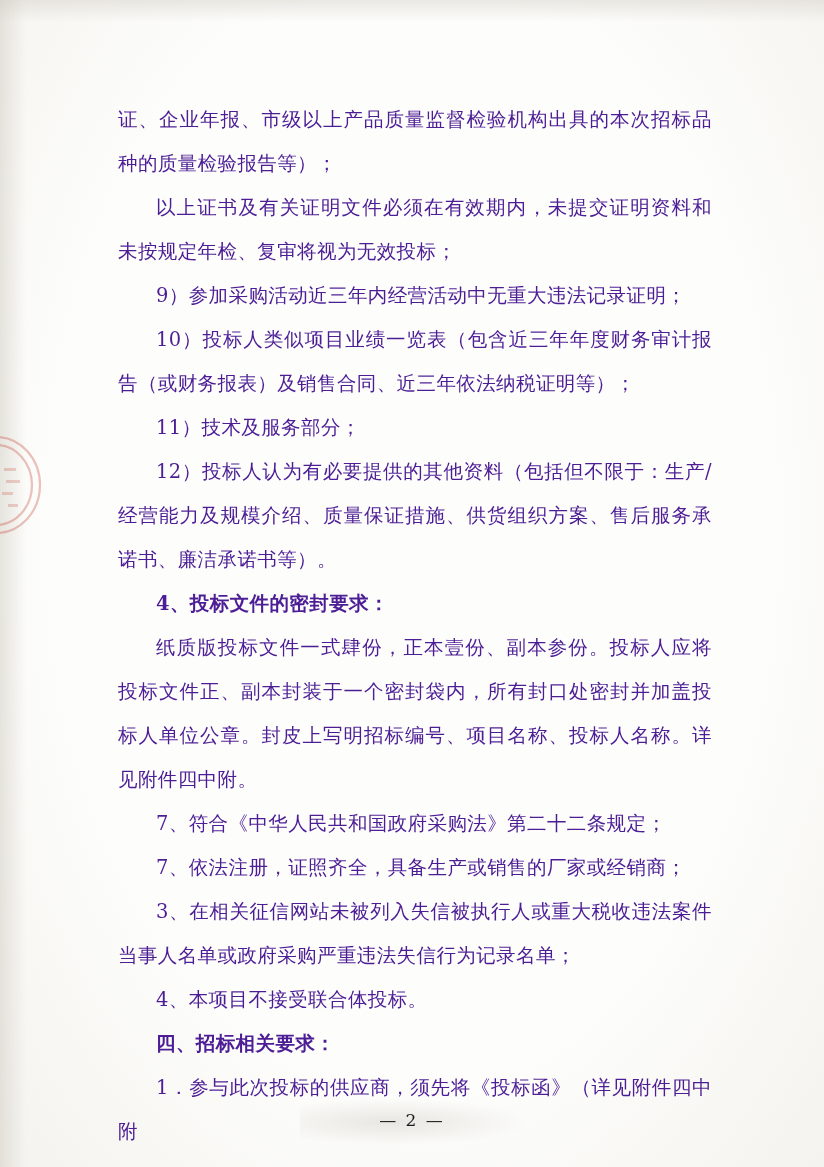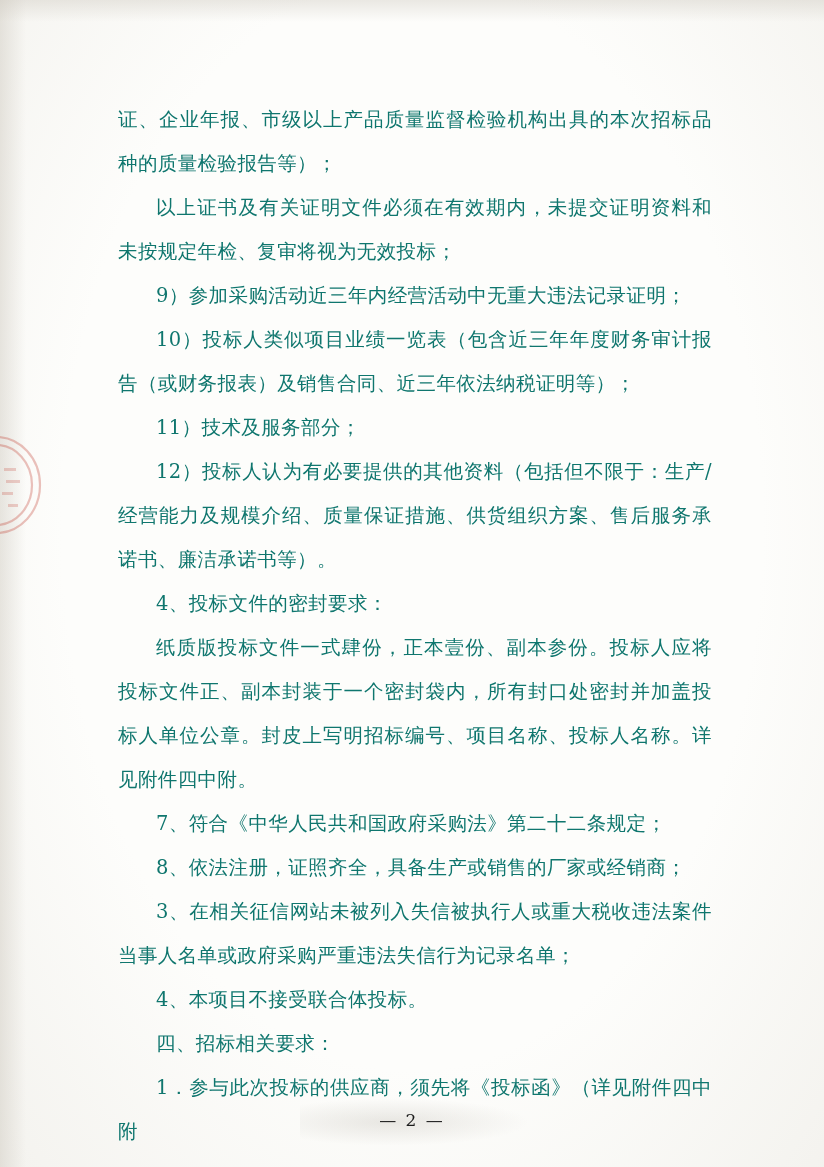--- a/index.html
+++ b/index.html
@@ -28,30 +28,30 @@
   .content {
     position: absolute;
     left: 118px;
     top: 98px;
     width: 594px;
   }
   p {
     margin: 0 0 0px 0;
     font-size: 19.5px;
     line-height: 44px;
-    color: #0f766e;
+    color: #4c1d95;
     letter-spacing: 0.4px;
     text-align: justify;
     text-justify: inter-ideograph;
   }
   p.indent {
     text-indent: 38px;
   }
   p.head {
-    font-weight: normal;
+    font-weight: bold;
     text-indent: 38px;
   }
   .page-number {
     position: absolute;
     left: 0;
     right: 0;
     top: 1110px;
     text-align: center;
     font-size: 17px;
     color: #1b1b1b;
@@ -118,21 +118,21 @@
   <div class="content">
     <p class="plain">证、企业年报、市级以上产品质量监督检验机构出具的本次招标品种的质量检验报告等）；</p>
     <p class="indent">以上证书及有关证明文件必须在有效期内，未提交证明资料和未按规定年检、复审将视为无效投标；</p>
     <p class="indent">9）参加采购活动近三年内经营活动中无重大违法记录证明；</p>
     <p class="indent">10）投标人类似项目业绩一览表（包含近三年年度财务审计报告（或财务报表）及销售合同、近三年依法纳税证明等）；</p>
     <p class="indent">11）技术及服务部分；</p>
     <p class="indent">12）投标人认为有必要提供的其他资料（包括但不限于：生产/经营能力及规模介绍、质量保证措施、供货组织方案、售后服务承诺书、廉洁承诺书等）。</p>
     <p class="head">4、投标文件的密封要求：</p>
     <p class="indent">纸质版投标文件一式肆份，正本壹份、副本参份。投标人应将投标文件正、副本封装于一个密封袋内，所有封口处密封并加盖投标人单位公章。封皮上写明招标编号、项目名称、投标人名称。详见附件四中附。</p>
     <p class="indent">7、符合《中华人民共和国政府采购法》第二十二条规定；</p>
-    <p class="indent">8、依法注册，证照齐全，具备生产或销售的厂家或经销商；</p>
+    <p class="indent">7、依法注册，证照齐全，具备生产或销售的厂家或经销商；</p>
     <p class="indent">3、在相关征信网站未被列入失信被执行人或重大税收违法案件当事人名单或政府采购严重违法失信行为记录名单；</p>
     <p class="indent">4、本项目不接受联合体投标。</p>
     <p class="head">四、招标相关要求：</p>
     <p class="indent">1．参与此次投标的供应商，须先将《投标函》（详见附件四中附</p>
   </div>
 
   <div class="smudge"></div>
   <div class="page-number">— 2 —</div>
 
 </div>

